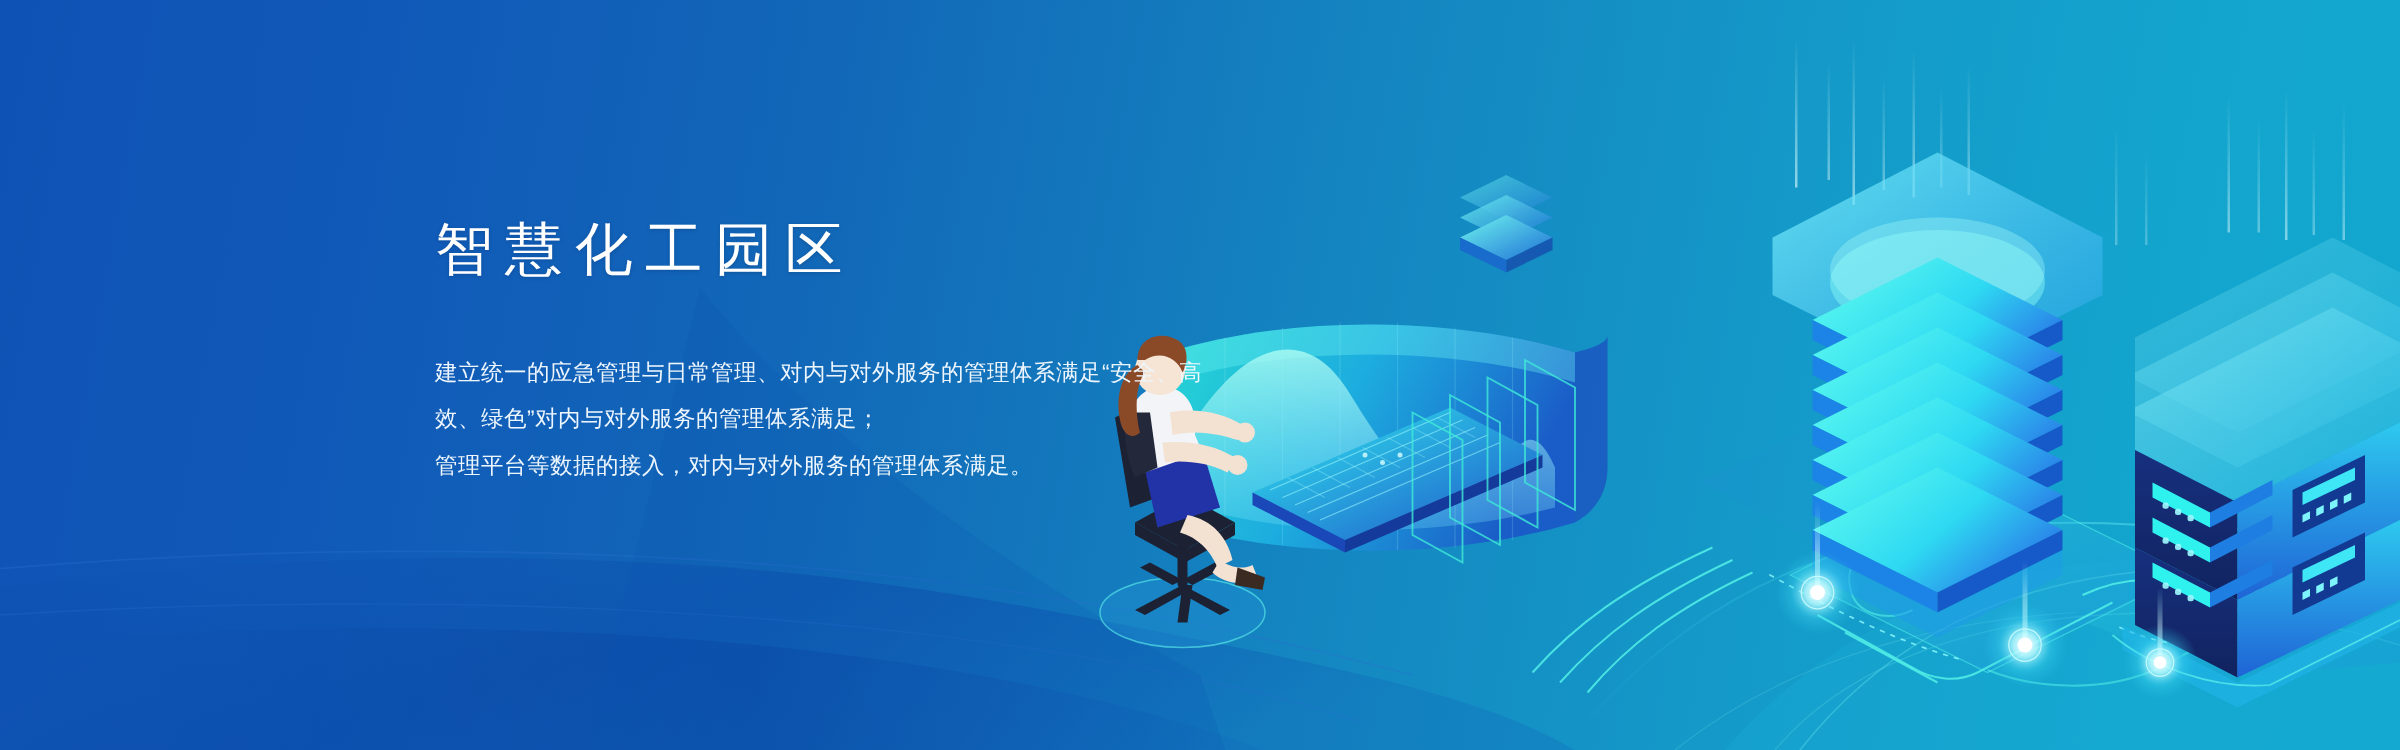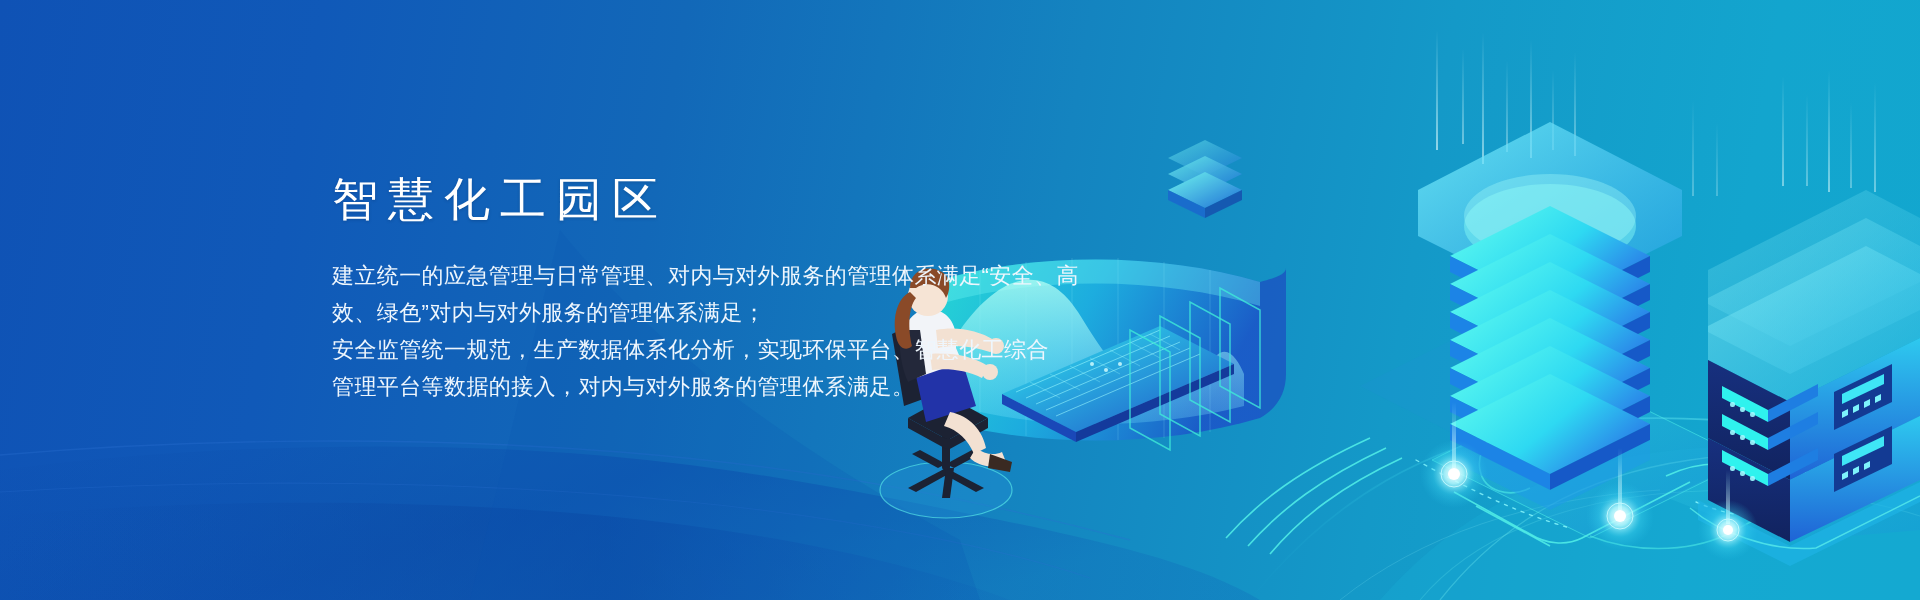--- a/index.html
+++ b/index.html
@@ -18,37 +18,37 @@
         #1268b8 34%,
         #1484c0 54%,
         #1499c8 72%,
         #13a5ce 88%,
         #12a7cf 100%);
     overflow:hidden;
   }
   .layer { position:absolute; top:0; left:0; width:1920px; height:600px; }
   .text-block {
     position:absolute;
-    left:332px;
+    left:348px;
     top:176px;
     width:720px;
     z-index:40;
   }
   #page-title {
     font-size:46px;
     line-height:1;
     color:#ffffff;
     letter-spacing:10px;
     font-weight:400;
     white-space:nowrap;
     text-shadow:0 1px 3px rgba(0,30,70,.25);
   }
   #desc {
-    margin-top:35px;
-    font-size:22px;
+    margin-top:58px;
+    font-size:18px;
     line-height:37px;
     color:#eef6fd;
     letter-spacing:.4px;
     font-weight:400;
   }
   #desc .line { display:block; white-space:nowrap; }
   .illus { position:absolute; z-index:30; }
 </style>
 </head>
 <body>
@@ -415,18 +415,17 @@
         <circle cx="898" cy="500" r="5" fill="#ffffff"></circle>
       </g>
     </g>
   </svg>
 
   <div class="text-block">
     <h1 id="page-title">智慧化工园区</h1>
     <div id="desc">
       <span class="line">建立统一的应急管理与日常管理、对内与对外服务的管理体系满足“安全、高</span>
       <span class="line">效、绿色”对内与对外服务的管理体系满足；</span>
-      <span class="line">安全监管统一规范，生产数据体系化分析，实现环保平台、智慧化工综合</span>
       <span class="line">管理平台等数据的接入，对内与对外服务的管理体系满足。</span>
     </div>
   </div>
 
 </div>
 
 </body></html>

